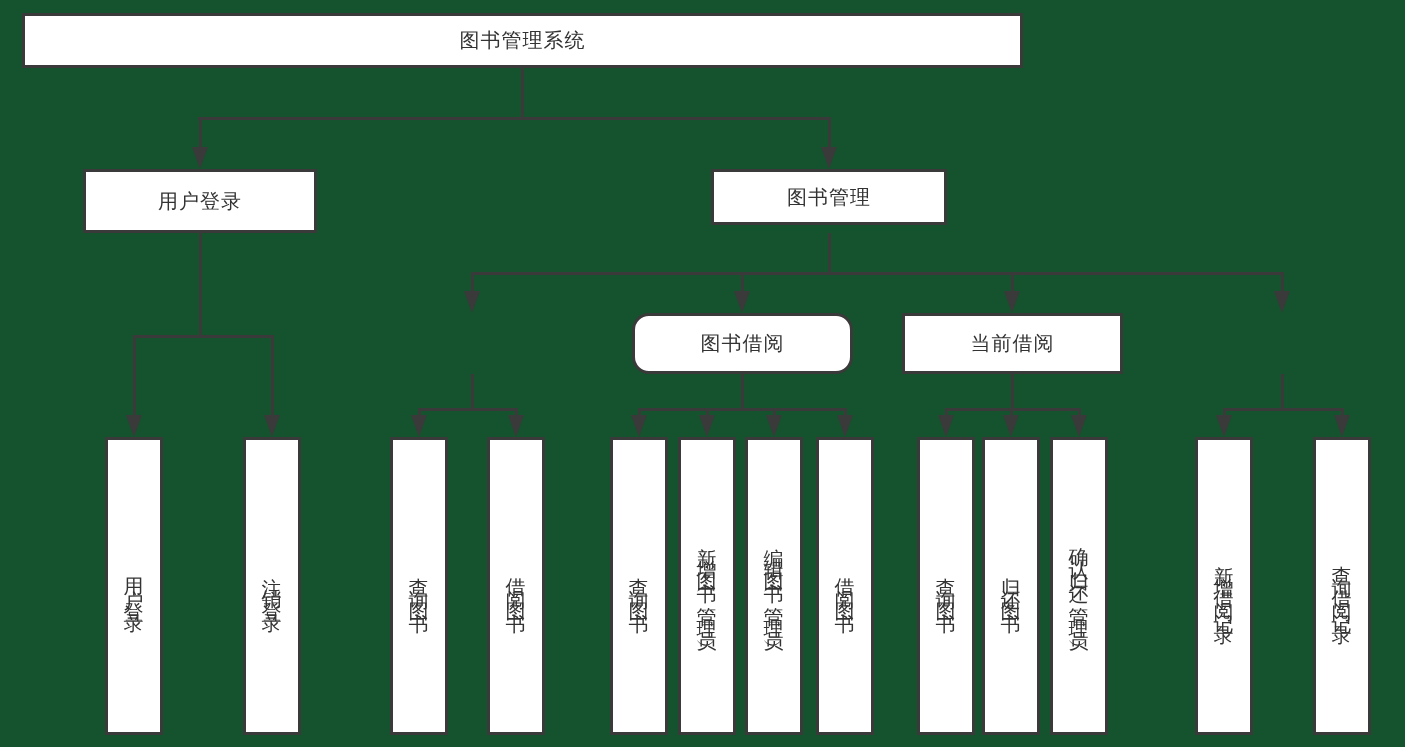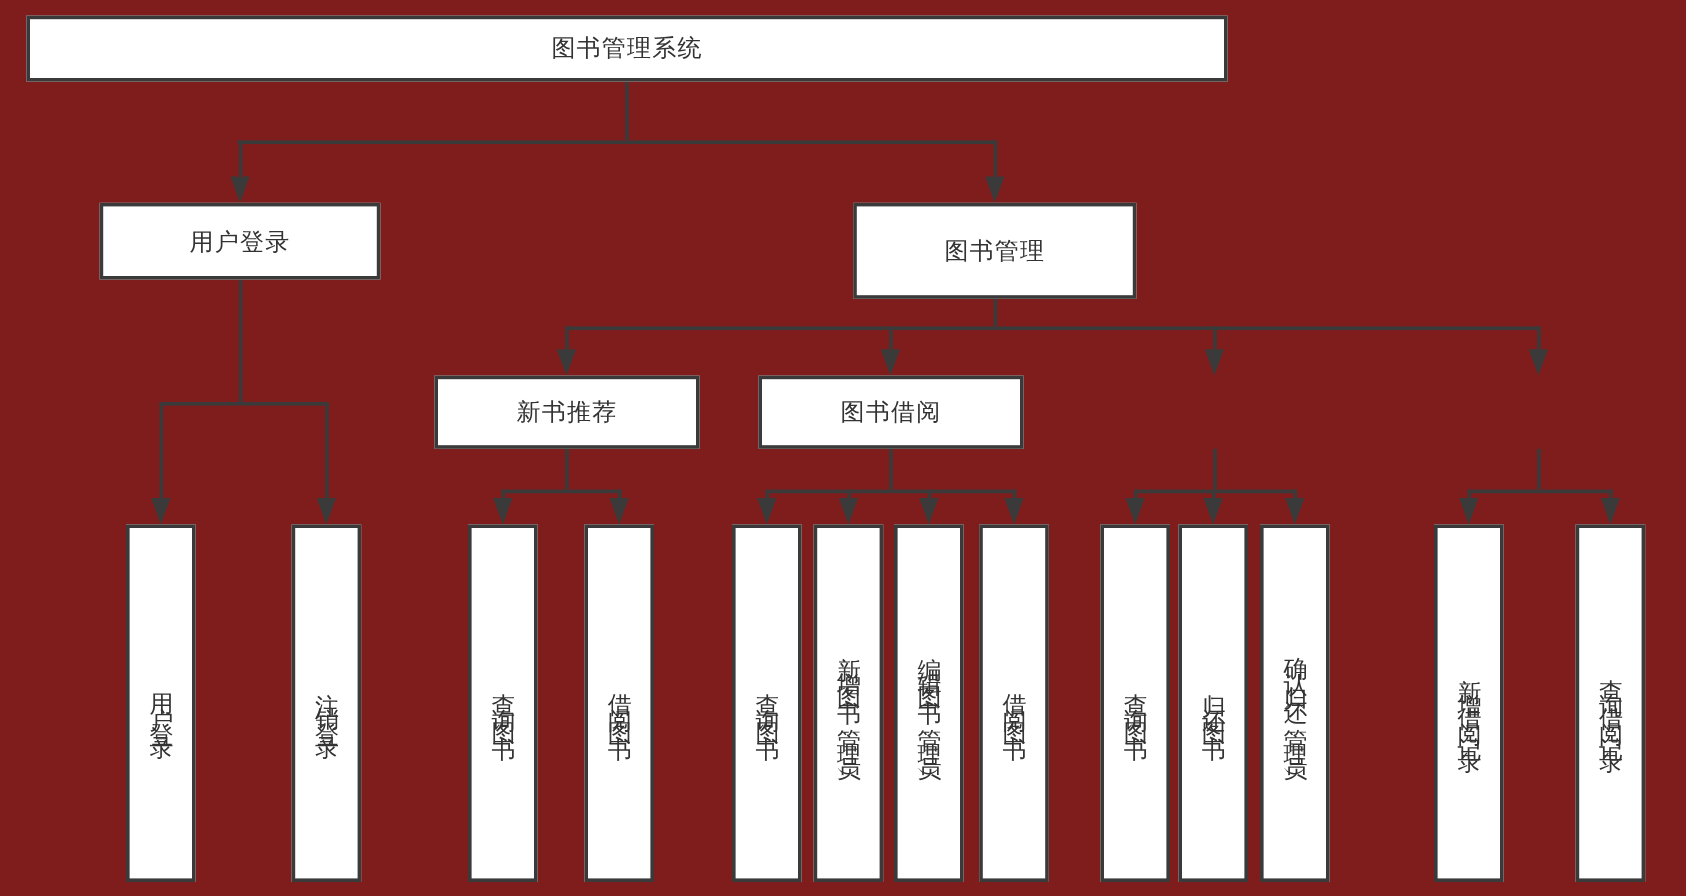--- a/index.html
+++ b/index.html
@@ -1,18 +1,18 @@
 <!DOCTYPE html>
 <html><head>
 <meta charset="utf-8">
 <style>
   html,body { margin:0; padding:0; background:#ffffff; }
   body { font-family:"Liberation Sans","DejaVu Sans",sans-serif; }
   .canvas {
-    position:relative; width:1405px; height:747px; background:#7f1d1d;
+    position:relative; width:1405px; height:747px; background:#14532d;
     overflow:hidden;
   }
   .box {
     position:absolute; box-sizing:border-box; background:#ffffff;
     border:3px solid #3a3a3a; display:flex; align-items:center; justify-content:center;
     font-size:20px; color:#333333; letter-spacing:1px;
   }
   .leaf { width:58px; height:298px; top:437px; }
   .leaf span {
     writing-mode:vertical-rl; text-orientation:mixed;
@@ -99,29 +99,29 @@
   <div class="v" style="left:1341px; top:408px; height:9px;"></div>
   <div class="arr" style="left:1334px; top:415px;"></div>
 
   <div class="box" style="left:22px; top:13px; width:1001px; height:55px;">
     <span>图书管理系统</span>
   </div>
 
   <div class="box" style="left:83px; top:169px; width:234px; height:64px;">
     <span>用户登录</span>
   </div>
-  <div class="box" style="left:711px; top:169px; width:236px; height:80px;">
+  <div class="box" style="left:711px; top:169px; width:236px; height:56px;">
     <span>图书管理</span>
   </div>
 
-  <div class="box" style="left:362px; top:313px; width:221px; height:61px;">
-    <span>新书推荐</span>
+  <div class="box" style="left:632px; top:313px; width:221px; height:61px;border-radius:17px;">
+    <span>图书借阅</span>
   </div>
-  <div class="box" style="left:632px; top:313px; width:221px; height:61px;">
-    <span>图书借阅</span>
+  <div class="box" style="left:902px; top:313px; width:221px; height:61px;">
+    <span>当前借阅</span>
   </div>
 
   <div class="box leaf" style="left:105px;">
     <span>用户登录</span>
   </div>
   <div class="box leaf" style="left:243px;">
     <span>注销登录</span>
   </div>
 
   <div class="box leaf" style="left:390px;">

